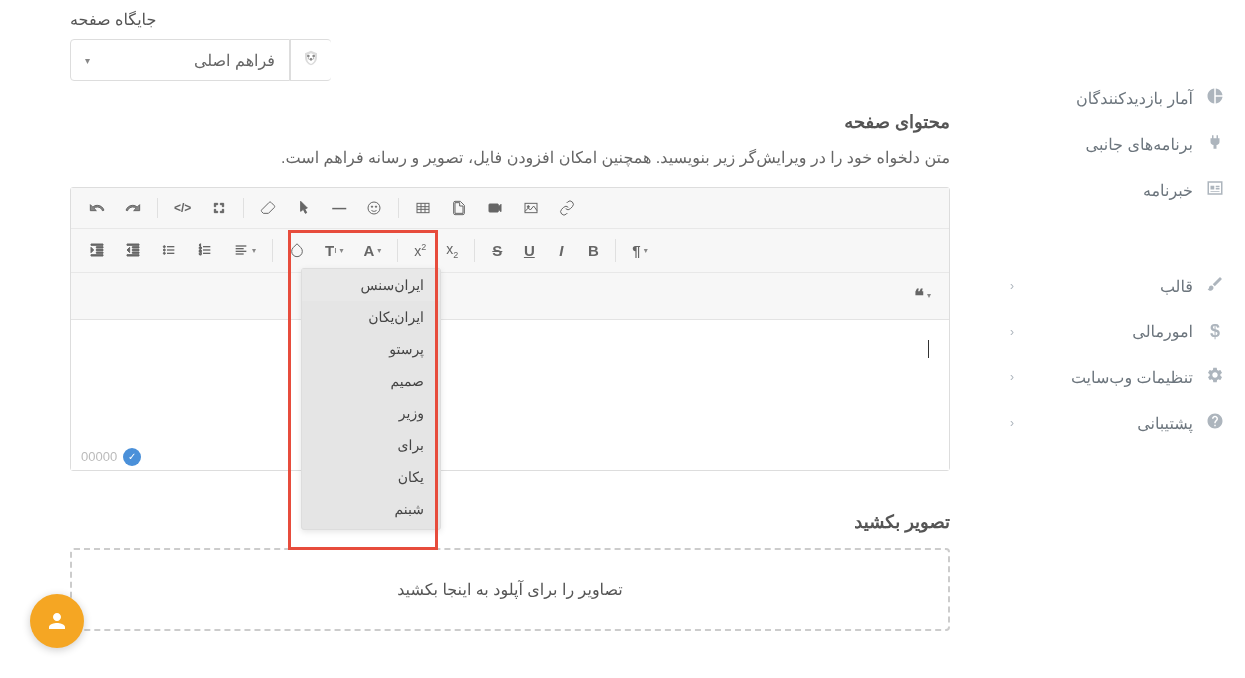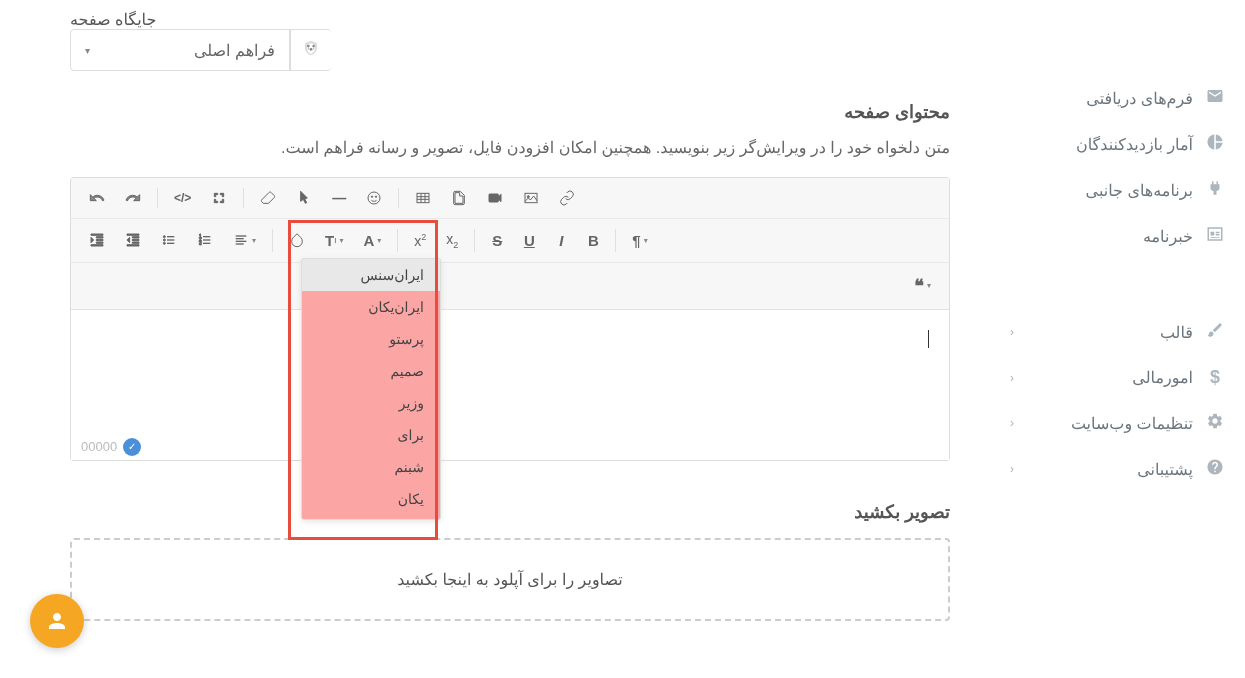--- a/index.html
+++ b/index.html
@@ -9,21 +9,21 @@
 .sidebar-item { display: flex; align-items: center; gap: 12px; padding: 12px 0; cursor: pointer; color: #6c757d; font-size: 16px; }
 .sidebar-item.active { color: #4a90d9; }
 .sidebar-item .icon { width: 20px; text-align: center; color: #adb5bd; }
 .sidebar-item.active .icon { color: #4a90d9; }
 .sidebar-item .chevron { margin-right: auto; color: #adb5bd; font-size: 12px; }
 .sidebar-gap { height: 60px; }
 .sidebar-gap2 { height: 50px; }
 .main { flex: 1; padding: 10px 40px 10px 70px; }
 .field-group { display: flex; flex-direction: column; align-items: flex-end; margin-bottom: 30px; }
 .field-row { display: flex; justify-content: flex-end; gap: 0; }
-.field-label { color: #555; font-size: 16px; text-align: right; }
+.field-label { color: #555; font-size: 16px; margin-bottom: 10px; text-align: right; }
 .select-btn { display: flex; align-items: center; justify-content: space-between; border: 1px solid #ddd; border-radius: 4px 0 0 4px; padding: 10px 14px; width: 220px; background: #fff; cursor: pointer; }
 .select-btn .arrow { font-size: 10px; color: #888; }
 .select-btn .sel-text { color: #666; }
 .select-addon { border: 1px solid #ddd; border-right: none; border-radius: 0 4px 4px 0; padding: 10px 12px; background: #fff; color: #888; cursor: pointer; }
 .section-title { color: #555; font-size: 18px; text-align: right; margin-bottom: 15px; }
 .section-desc { color: #666; font-size: 16px; text-align: right; margin-bottom: 20px; }
 .editor { border: 1px solid #ddd; border-radius: 3px; position: relative; }
 .toolbar { display: flex; flex-wrap: wrap; background: #f7f7f7; border-bottom: 1px solid #e3e3e3; direction: ltr; }
 .toolbar-row { display: flex; width: 100%; padding: 6px 8px; }
 .toolbar-row + .toolbar-row { border-top: 1px solid #e8e8e8; }
@@ -31,21 +31,21 @@
 .tb-btn { background: none; border: none; padding: 6px 10px; cursor: pointer; color: #666; font-size: 14px; display: inline-flex; align-items: center; justify-content: center; min-width: 32px; }
 .tb-sep { width: 1px; background: #e0e0e0; margin: 4px 6px; }
 .tb-btn.with-caret::after { content: "▾"; font-size: 8px; margin-left: 3px; color: #888; }
 .tb-btn .sym { font-family: Arial, sans-serif; font-weight: bold; font-size: 15px; }
 .tb-btn svg { width: 16px; height: 16px; fill: none; stroke: #666; stroke-width: 1.5; }
 .editor-content { min-height: 150px; padding: 20px; background: #fff; position: relative; }
 .editor-content .cursor { position: absolute; top: 20px; right: 20px; width: 1px; height: 18px; background: #333; }
 .word-count { position: absolute; bottom: 0; left: 0; padding: 4px 10px; display: flex; align-items: center; gap: 6px; }
 .word-count .badge { width: 18px; height: 18px; border-radius: 50%; background: #4a90d9; color: #fff; display: flex; align-items: center; justify-content: center; font-size: 10px; }
 .word-count .num { color: #bbb; font-size: 13px; }
-.font-dropdown { position: absolute; top: 80px; left: 230px; width: 140px; background: #fca5a5; border: 1px solid #ddd; border-radius: 3px; box-shadow: 0 2px 6px rgba(0,0,0,0.1); direction: rtl; z-index: 50; }
+.font-dropdown { position: absolute; top: 80px; left: 230px; width: 140px; background: #e5e5e5; border: 1px solid #ddd; border-radius: 3px; box-shadow: 0 2px 6px rgba(0,0,0,0.1); direction: rtl; z-index: 50; }
 .font-dropdown-inner { max-height: 260px; overflow-y: auto; }
 .font-item { padding: 8px 16px; cursor: pointer; color: #444; font-size: 14px; text-align: right; }
 .font-item.selected { background: #e8e8e8; }
 .font-item.bold { font-weight: bold; }
 .highlight-box { position: absolute; top: 42px; left: 217px; width: 150px; height: 320px; border: 3px solid #e74c3c; pointer-events: none; z-index: 60; }
 .image-section { margin-top: 40px; }
 .dropzone { border: 2px dashed #ccc; padding: 30px; text-align: center; color: #555; border-radius: 4px; margin-top: 15px; }
 .float-btn { position: fixed; bottom: 30px; left: 30px; width: 54px; height: 54px; border-radius: 50%; background: #f5a623; display: flex; align-items: center; justify-content: center; cursor: pointer; box-shadow: 0 2px 8px rgba(0,0,0,0.2); }
 .float-btn svg { width: 24px; height: 24px; fill: #fff; }
 ::-webkit-scrollbar { width: 12px; }
@@ -55,28 +55,20 @@
 </style>
 </head>
 <body>
 
 <div class="layout">
   <aside class="sidebar">
     <div class="sidebar-gap"></div>
     <div class="sidebar-item">
       <span class="icon">
         <svg class="icon-svg" viewBox="0 0 24 24" fill="currentColor">
-            <path d="M20 4H4c-1.1 0-2 .9-2 2v12c0 1.1.9 2 2 2h16c1.1 0 2-.9 2-2V6c0-1.1-.9-2-2-2zm0 4l-8 5-8-5V6l8 5 8-5v2z"></path>
-          </svg>
-      </span>
-      <span>فرم‌های دریافتی</span>
-    </div>
-    <div class="sidebar-item">
-      <span class="icon">
-        <svg class="icon-svg" viewBox="0 0 24 24" fill="currentColor">
             <path d="M11 2v20c-5.07-.5-9-4.79-9-10s3.93-9.5 9-10zm2.03 0v8.99H22c-.47-4.74-4.24-8.52-8.97-8.99zm0 11.01V22c4.74-.47 8.5-4.25 8.97-8.99h-8.97z"></path>
           </svg>
       </span>
       <span>آمار بازدیدکنندگان</span>
     </div>
     <div class="sidebar-item">
       <span class="icon">
         <svg class="icon-svg" viewBox="0 0 24 24" fill="currentColor">
             <path d="M16 7V3h-2v4h-4V3H8v4H6v5c0 2.21 1.79 4 4 4v5h4v-5c2.21 0 4-1.79 4-4V7h-2z"></path>
           </svg>
@@ -321,22 +313,22 @@
         </div>
 
         <div class="font-dropdown">
           <div class="font-dropdown-inner">
             <div class="font-item selected">ایران‌سنس</div>
             <div class="font-item">ایران‌یکان</div>
             <div class="font-item">پرستو</div>
             <div class="font-item">صمیم</div>
             <div class="font-item">وزیر</div>
             <div class="font-item">برای</div>
+            <div class="font-item">یکان</div>
             <div class="font-item">شبنم</div>
-            <div class="font-item">یکان</div>
             <div class="font-item bold">لاله‌زار</div>
           </div>
         </div>
         <div class="highlight-box"></div>
       </div>
     </div>
 
     <div class="image-section">
       <h3 class="section-title">تصویر بکشید</h3>
       <div class="dropzone">

